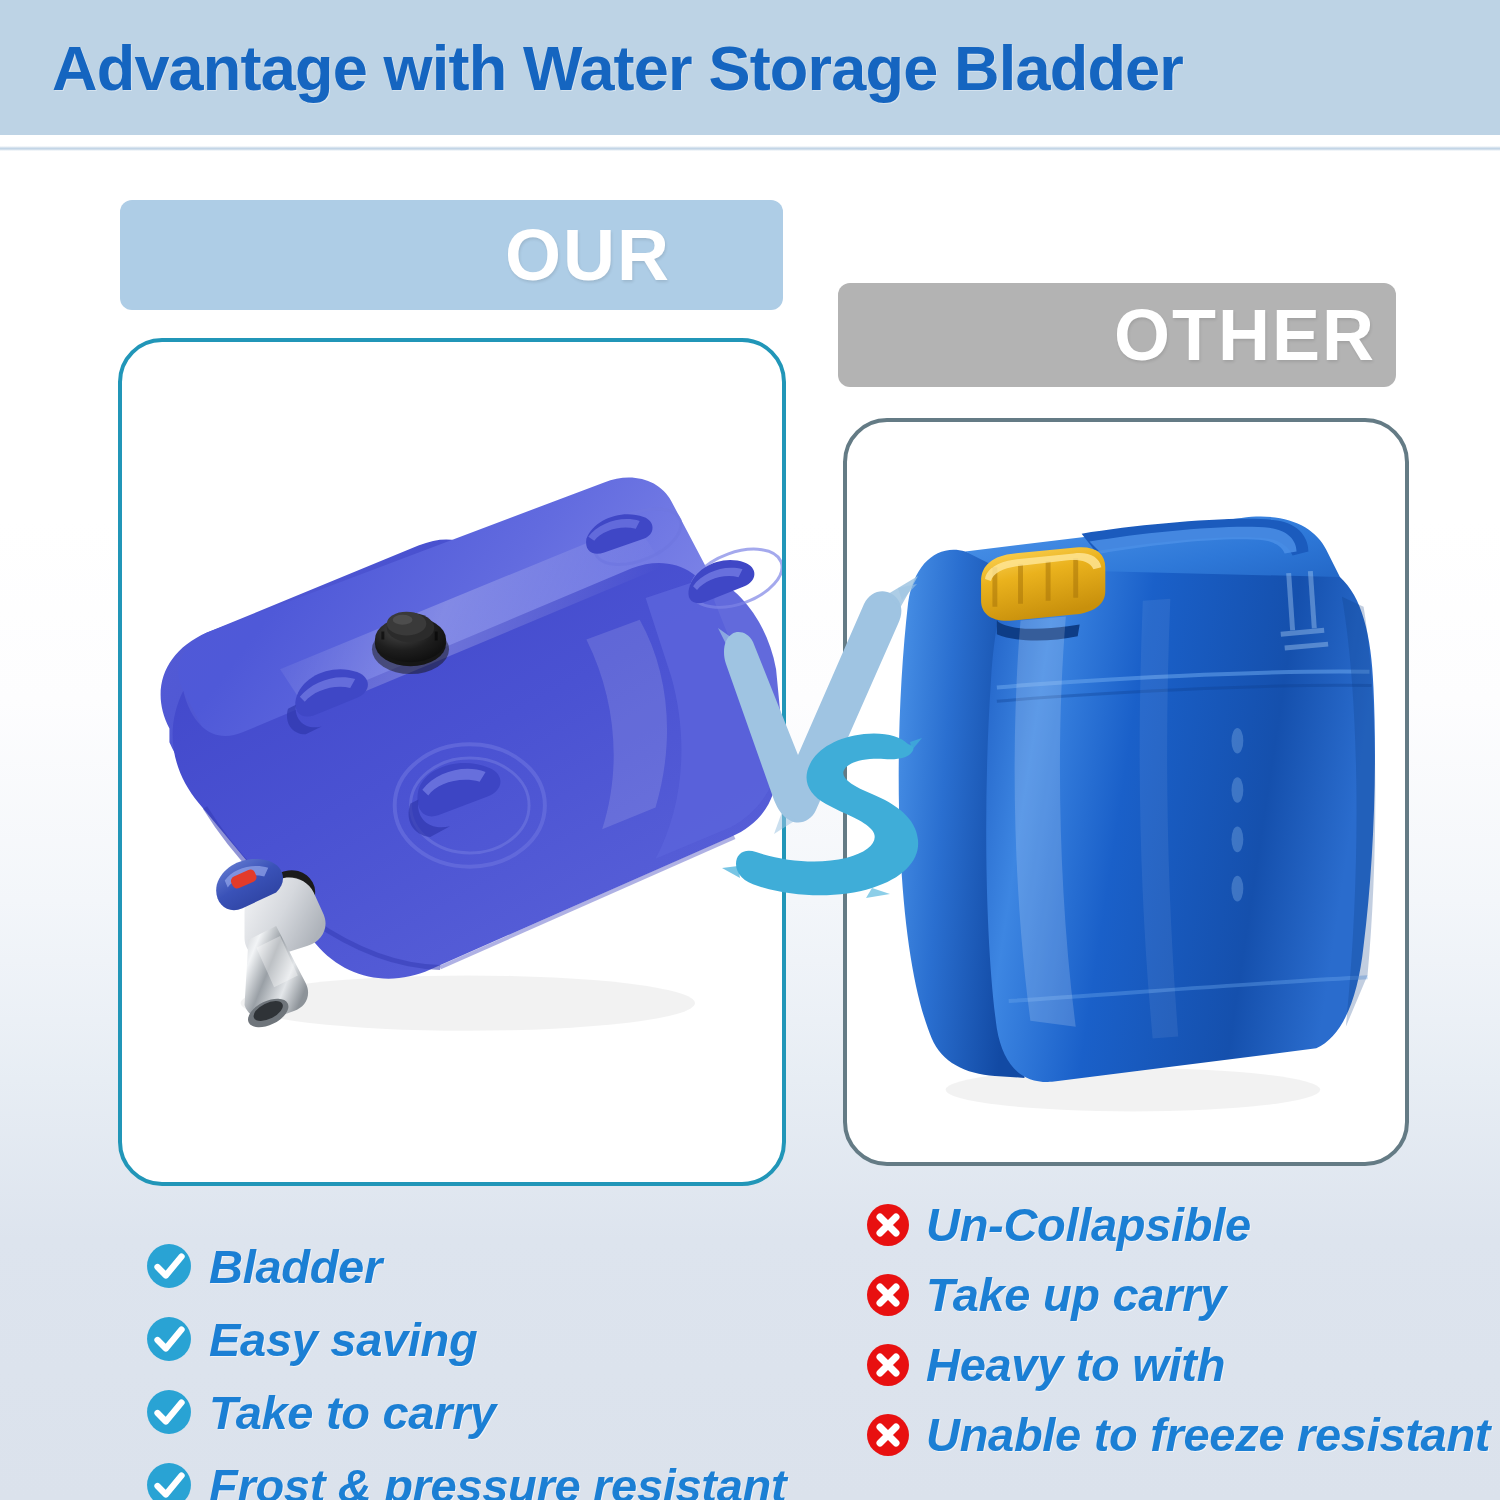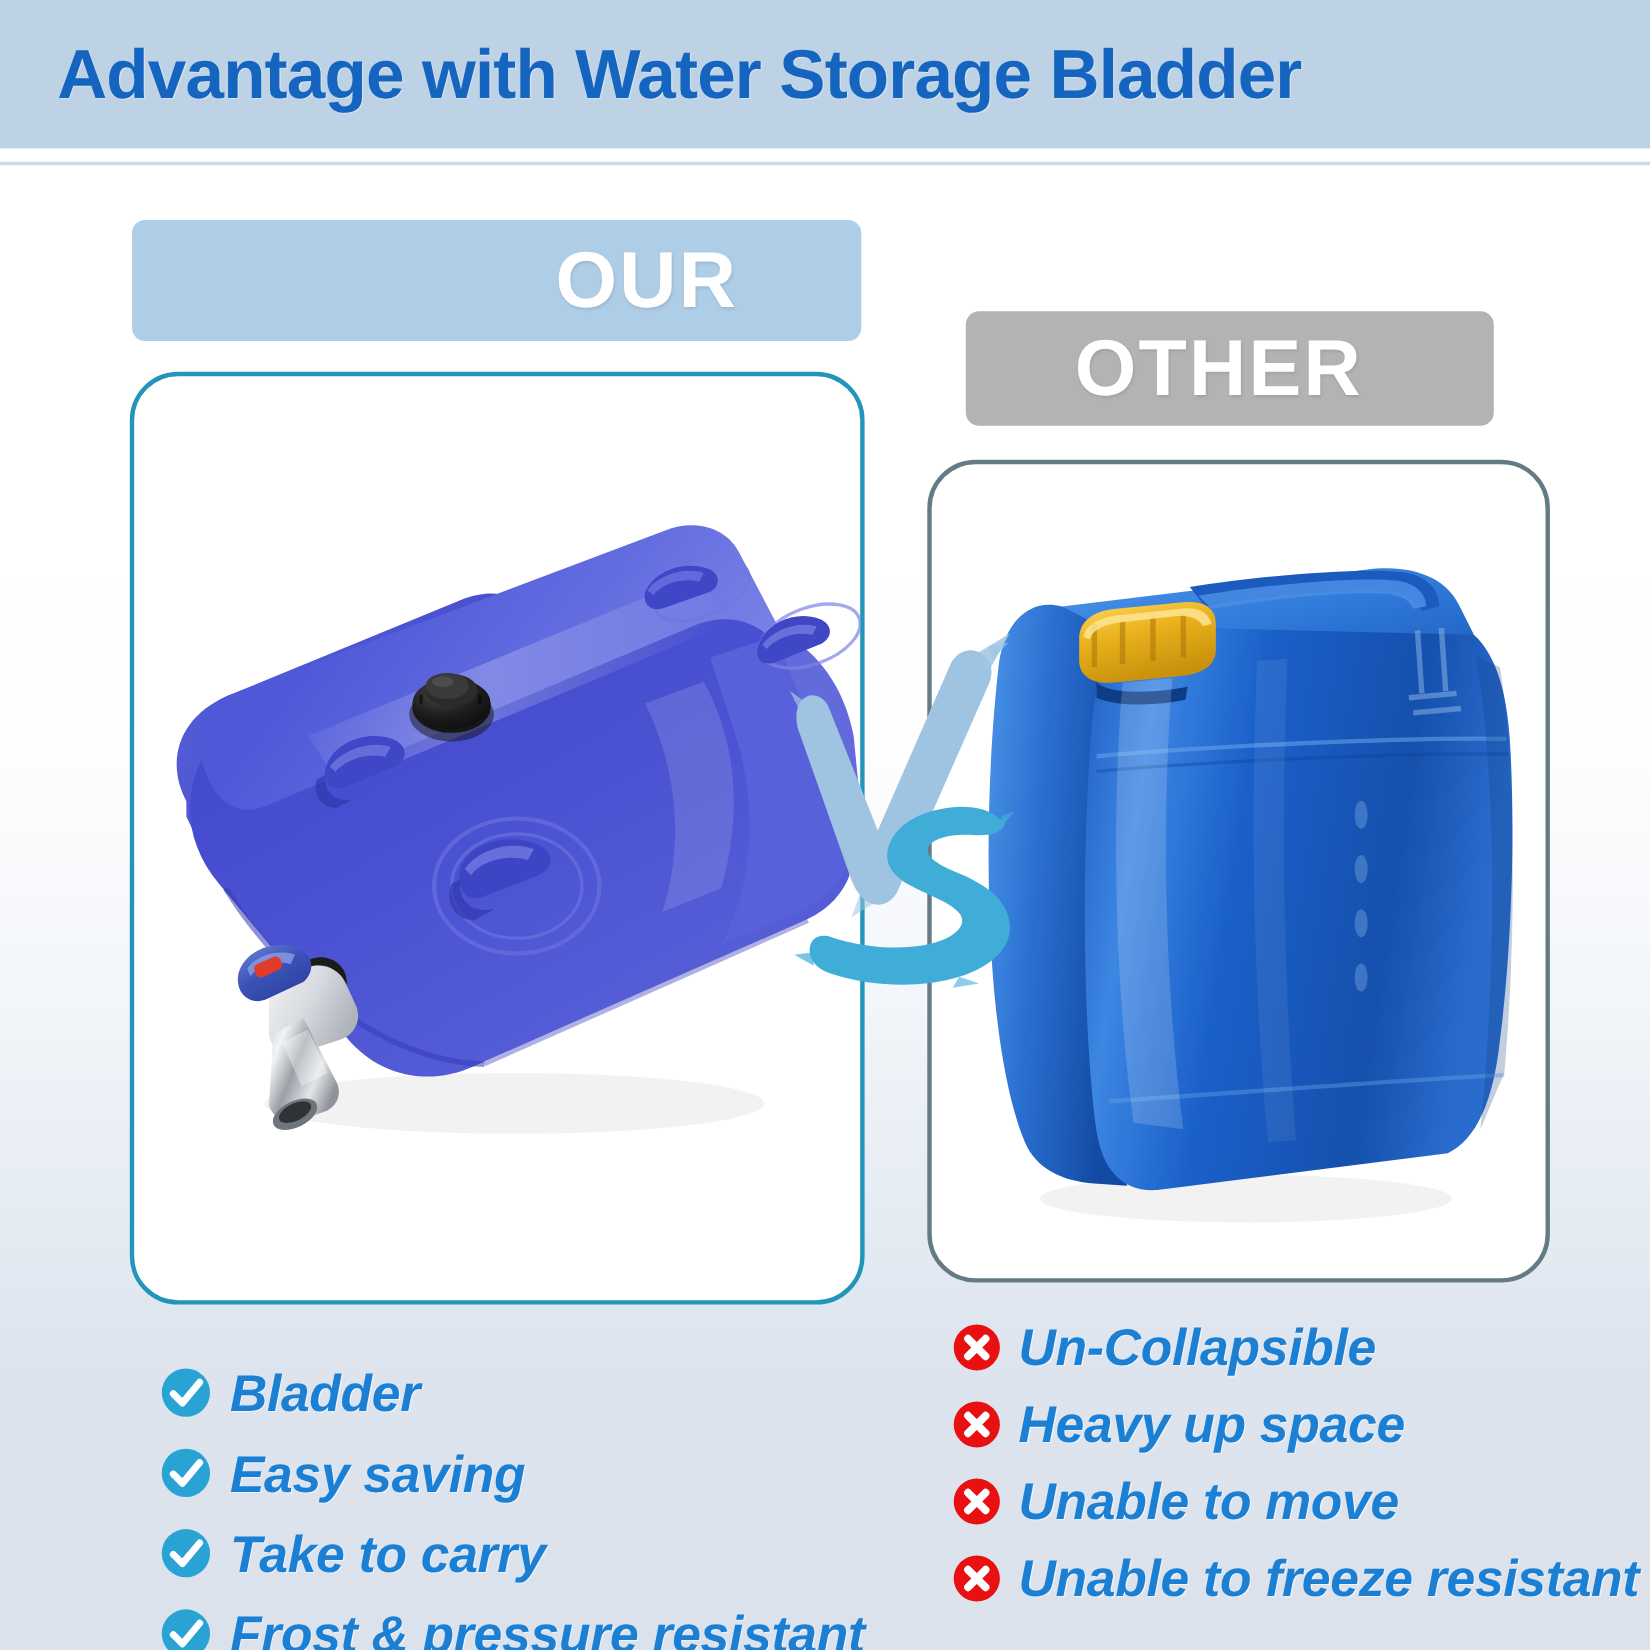--- a/index.html
+++ b/index.html
@@ -69,23 +69,24 @@
     text-shadow: 1px 2px 3px rgba(0,0,0,0.10);
   }
   #our-pill {
     left: 120px; top: 200px;
     width: 663px; height: 110px;
     background: #aecde6;
     justify-content: flex-end;
     padding-right: 112px;
   }
   #other-pill {
-    left: 878px; top: 283px;
-    width: 480px; height: 104px;
+    left: 838px; top: 283px;
+    width: 558px; height: 104px;
     background: #b3b3b3;
+    justify-content: flex-end;
     padding-right: 20px;
   }
 
   
   .product-card {
     position: absolute;
     background: #ffffff;
     border-radius: 44px;
     box-sizing: border-box;
     overflow: hidden;
@@ -435,28 +436,28 @@
         <circle cx="22" cy="22" r="21" fill="#e81010"></circle>
         <path d="M14 14 L30 30 M30 14 L14 30" stroke="#ffffff" stroke-width="7" stroke-linecap="round"></path>
       </svg>
       <span class="feature-text">Un-Collapsible</span>
     </div>
     <div class="feature-row">
       <svg class="feature-icon" viewBox="0 0 44 44">
         <circle cx="22" cy="22" r="21" fill="#e81010"></circle>
         <path d="M14 14 L30 30 M30 14 L14 30" stroke="#ffffff" stroke-width="7" stroke-linecap="round"></path>
       </svg>
-      <span class="feature-text">Heavy up space</span>
+      <span class="feature-text">Take up carry</span>
     </div>
     <div class="feature-row">
       <svg class="feature-icon" viewBox="0 0 44 44">
         <circle cx="22" cy="22" r="21" fill="#e81010"></circle>
         <path d="M14 14 L30 30 M30 14 L14 30" stroke="#ffffff" stroke-width="7" stroke-linecap="round"></path>
       </svg>
-      <span class="feature-text">Unable to move</span>
+      <span class="feature-text">Heavy to with</span>
     </div>
     <div class="feature-row">
       <svg class="feature-icon" viewBox="0 0 44 44">
         <circle cx="22" cy="22" r="21" fill="#e81010"></circle>
         <path d="M14 14 L30 30 M30 14 L14 30" stroke="#ffffff" stroke-width="7" stroke-linecap="round"></path>
       </svg>
       <span class="feature-text">Unable to freeze resistant</span>
     </div>
   </div>
 

